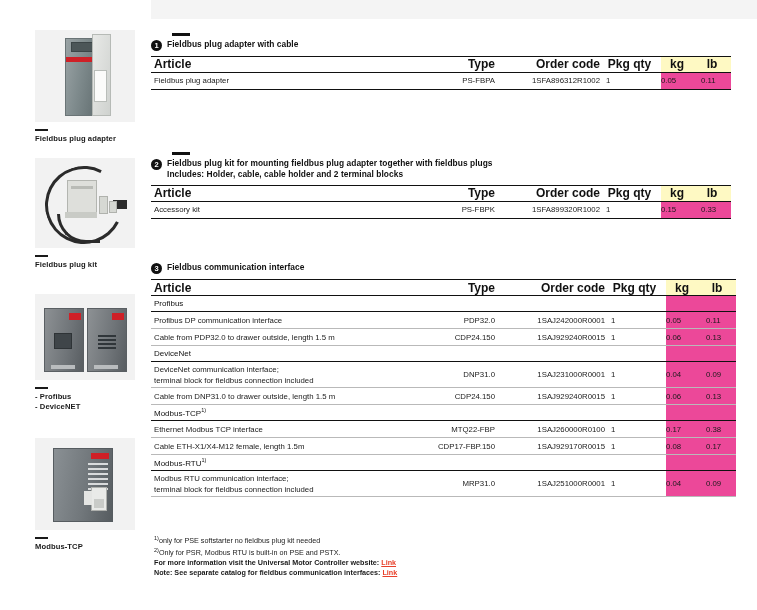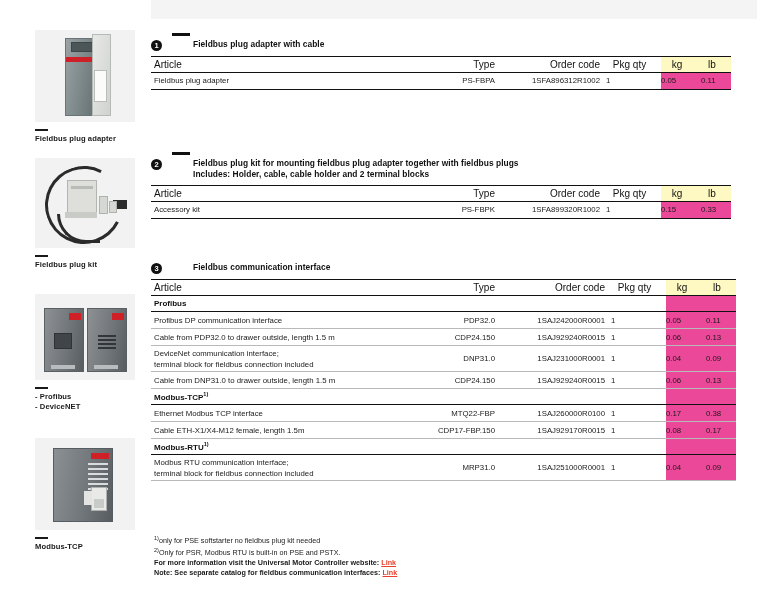--- a/index.html
+++ b/index.html
@@ -190,54 +190,53 @@
     text-align: center;
     margin-right: 5px;
     margin-top: 1px;
   }
   .sec-title {
     font-size: 8.4px;
     font-weight: bold;
     line-height: 11px;
     color: #111;
     letter-spacing: .05px;
-    margin-left: 26px;
   }
   table.cat {
     border-collapse: collapse;
     width: 580px;
     table-layout: fixed;
     font-size: 7.8px;
   }
   table.cat th, table.cat td {
     padding: 0;
     vertical-align: middle;
   }
   .thead-row th {
-    font-weight: normal;
-    font-size: 10px;
+    font-weight: bold;
+    font-size: 12px;
     border-top: 1.6px solid #111;
     border-bottom: 1.6px solid #111;
     height: 15px;
     color: #111;
   }
   .c-article { text-align: left; padding-left: 3px !important; }
   .c-type, .c-order { text-align: right; padding-right: 6px !important; }
   .c-pkg, .c-kg, .c-lb { padding-right: 8px !important; }
   .shade { background: #ec4899; }
   .thead-row th.shade { background: #fef9c3; }
   .data-row td {
     border-bottom: .8px solid #b9b9b9;
     height: 16px;
     color: #1a1a1a;
   }
   .data-row.tall td { height: 25px; line-height: 11px; }
   .data-row.last td { border-bottom: 1.6px solid #111; }
   .sub-row td {
-    font-weight: bold;
+    font-weight: normal;
     font-size: 8px;
     border-bottom: 1.6px solid #111;
     height: 15px;
     padding-left: 3px !important;
     color: #111;
     margin-left: 48px;
   }
   .sup { font-size: 5.5px; vertical-align: super; }
   .notes {
     position: absolute;
@@ -452,20 +451,25 @@
         </tr>
         <tr class="data-row">
           <td class="c-article">Cable from PDP32.0 to drawer outside, length 1.5 m</td>
           <td class="c-type">CDP24.150</td>
           <td class="c-order">1SAJ929240R0015</td>
           <td class="c-pkg">1</td>
           <td class="c-kg shade">0.06</td>
           <td class="c-lb shade">0.13</td>
         </tr>
 
+        <tr class="sub-row">
+          <td colspan="4">DeviceNet</td>
+          <td class="shade"></td>
+          <td class="shade"></td>
+        </tr>
         <tr class="data-row tall">
           <td class="c-article">
             <span>DeviceNet communication interface;</span><br>
             <span>terminal block for fieldbus connection included</span>
           </td>
           <td class="c-type">DNP31.0</td>
           <td class="c-order">1SAJ231000R0001</td>
           <td class="c-pkg">1</td>
           <td class="c-kg shade">0.04</td>
           <td class="c-lb shade">0.09</td>

